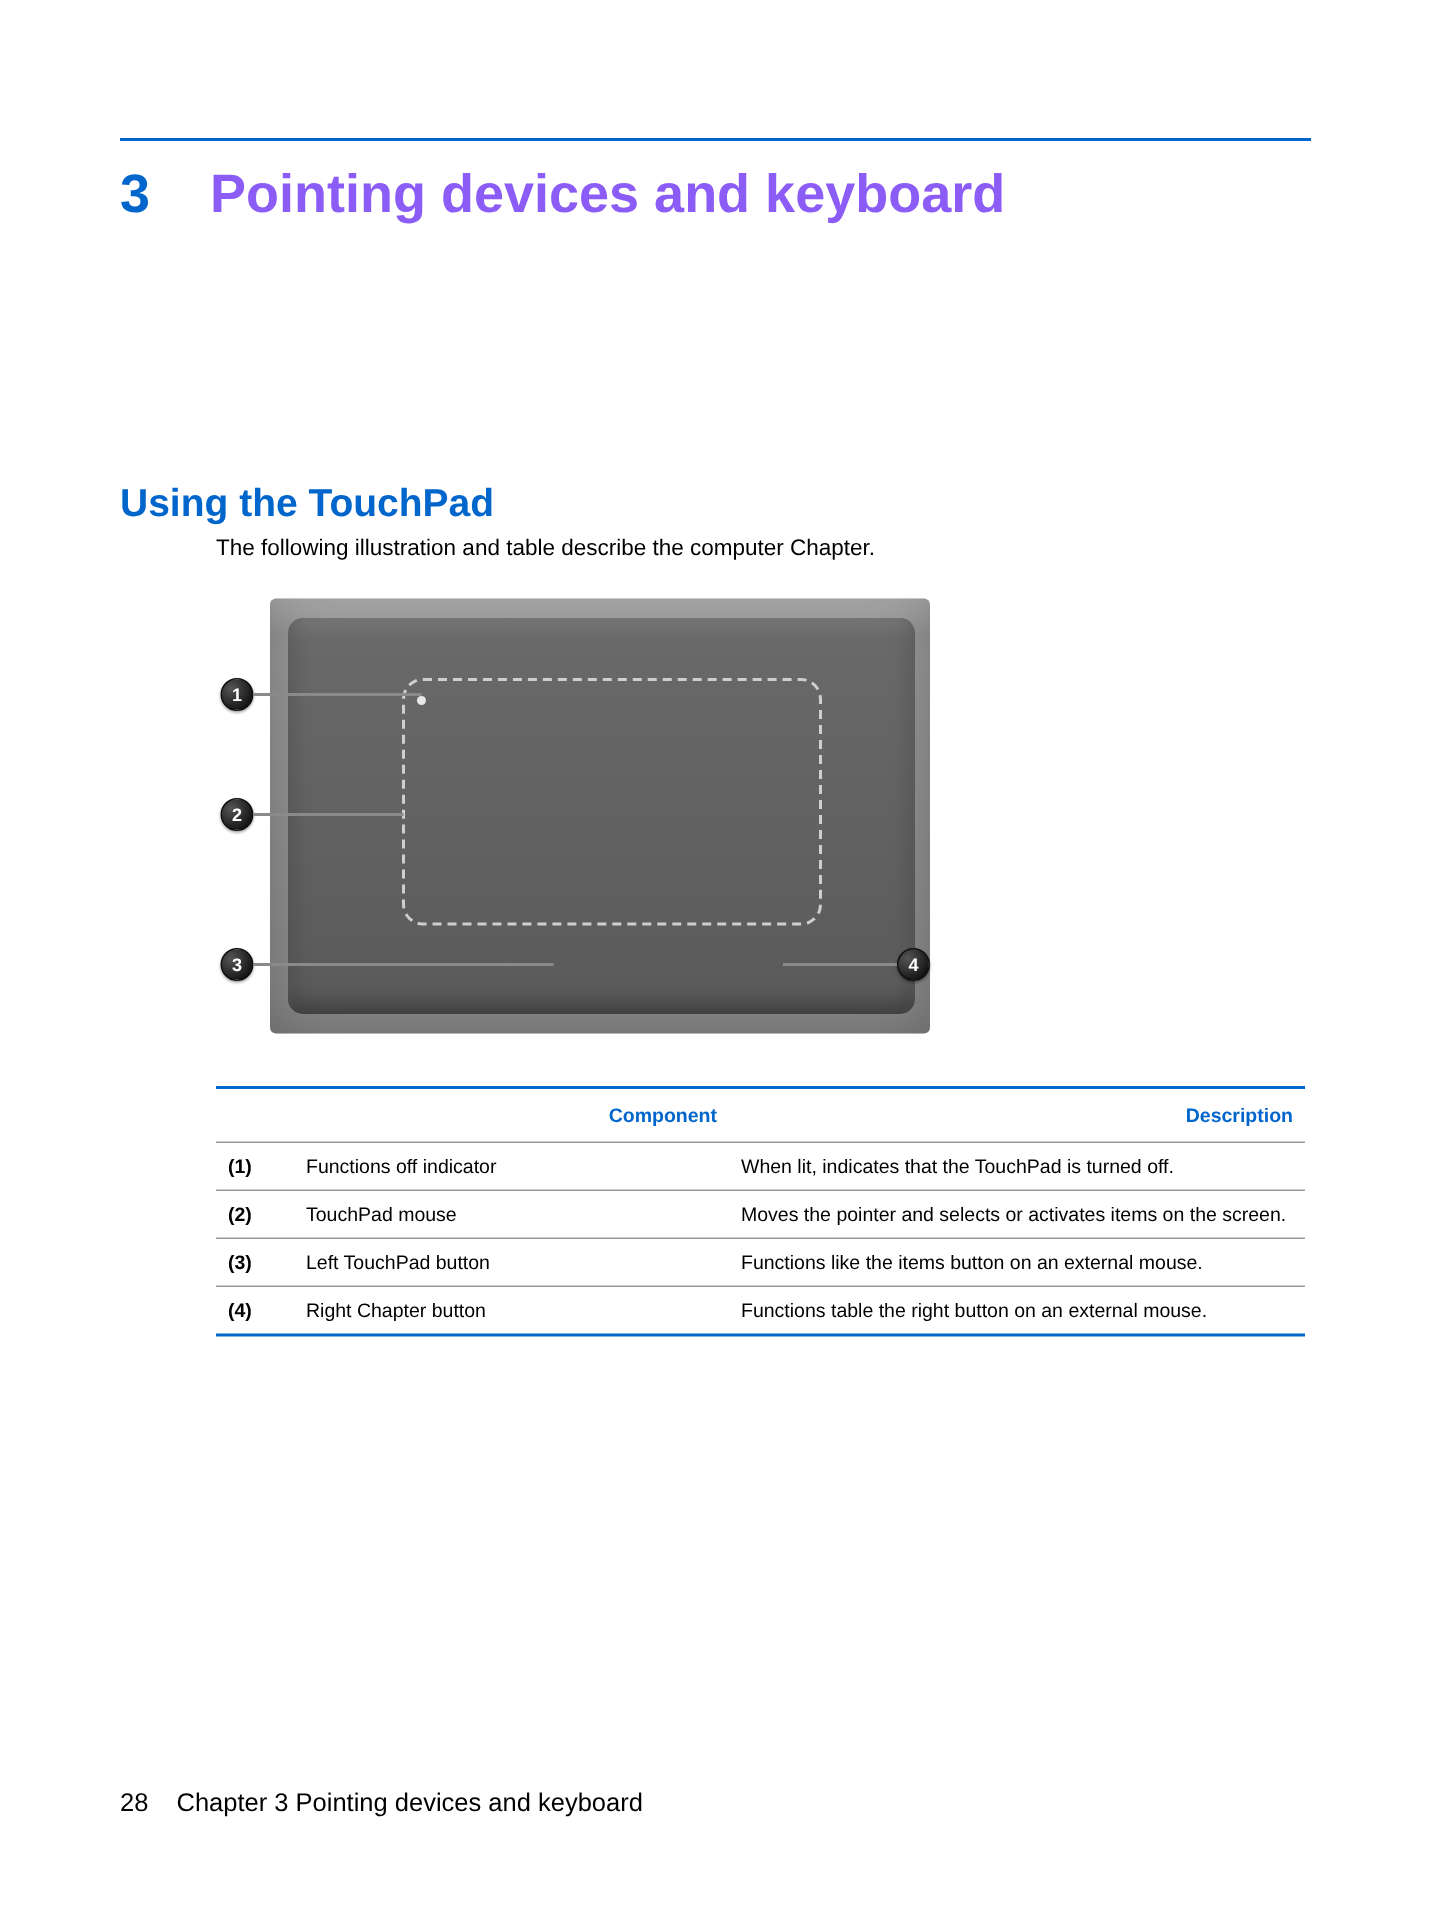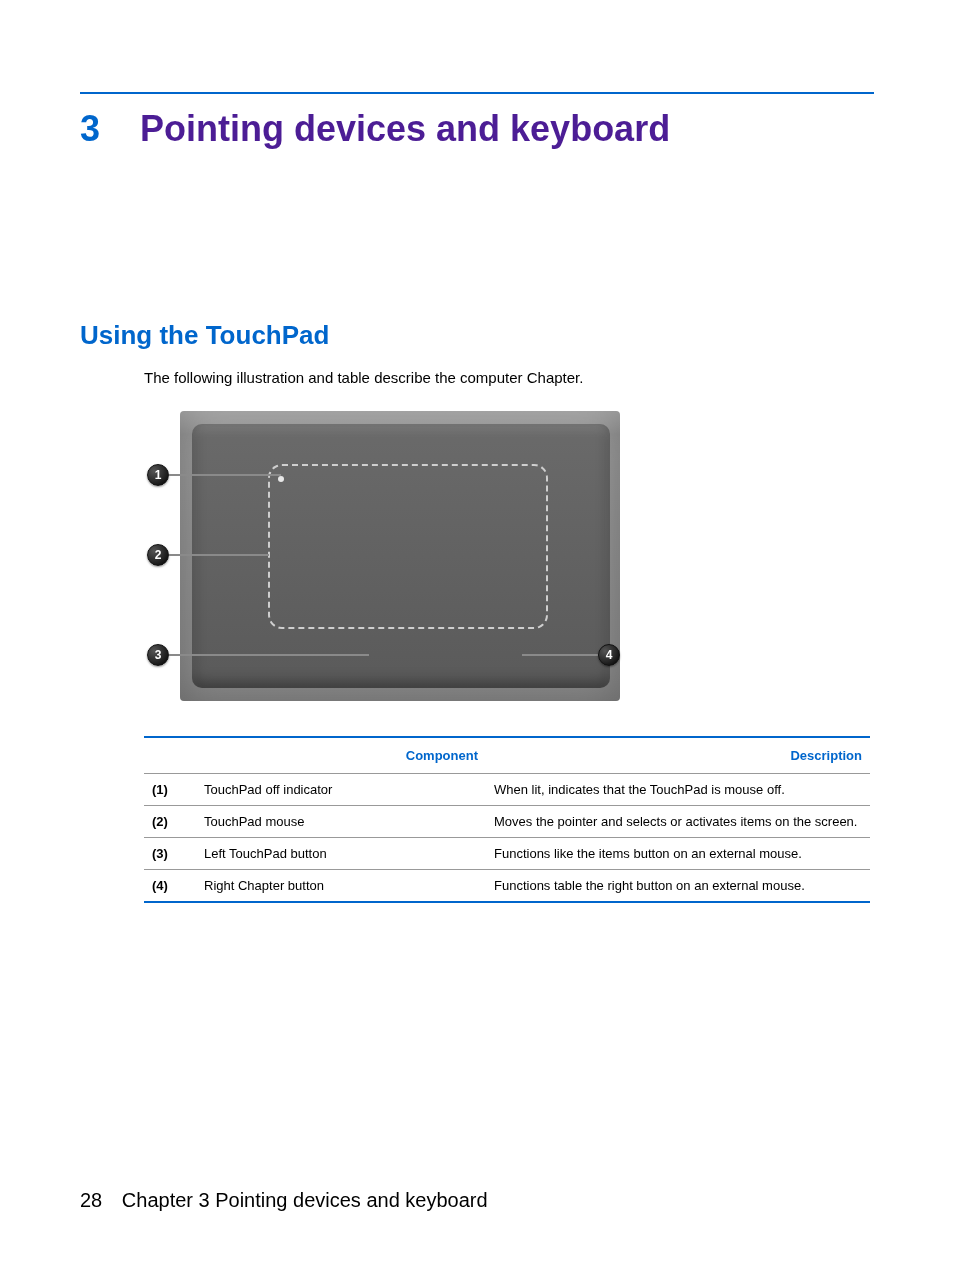--- a/index.html
+++ b/index.html
@@ -28,29 +28,29 @@
       align-items: baseline;
       margin-bottom: 170px;
     }
     .chapter-number {
       color: #0066cc;
       font-size: 36px;
       font-weight: bold;
       width: 60px;
     }
     .chapter-title {
-      color: #4c1d95;
+      color: #8b5cf6;
       font-size: 36px;
       font-weight: bold;
     }
     .section-heading {
       color: #0066cc;
       font-size: 26px;
       font-weight: bold;
-      margin-bottom: 18px;
+      margin-bottom: 6px;
     }
     .intro-text {
       margin-left: 64px;
       font-size: 15px;
       color: #000;
       margin-bottom: 20px;
     }
     .illustration {
       margin-left: 64px;
       margin-bottom: 30px;
@@ -156,21 +156,21 @@
       width: 52px;
       font-weight: bold;
     }
     .comp-table .col-name {
       width: 290px;
     }
     .footer {
       position: absolute;
       left: 80px;
       bottom: 58px;
-      font-size: 20px;
+      font-size: 17px;
       color: #000;
     }
     .footer .page-num {
       margin-right: 14px;
     }
   </style>
 </head>
 <body>
 
 <div class="page-content">
@@ -211,22 +211,22 @@
   <table class="comp-table">
     <thead>
       <tr>
         <th colspan="2">Component</th>
         <th>Description</th>
       </tr>
     </thead>
     <tbody>
       <tr>
         <td class="col-num">(1)</td>
-        <td class="col-name">TouchPad off indicator</td>
-        <td>When lit, indicates that the TouchPad is mouse off.</td>
+        <td class="col-name">Functions off indicator</td>
+        <td>When lit, indicates that the TouchPad is turned off.</td>
       </tr>
       <tr>
         <td class="col-num">(2)</td>
         <td class="col-name">TouchPad mouse</td>
         <td>Moves the pointer and selects or activates items on the screen.</td>
       </tr>
       <tr>
         <td class="col-num">(3)</td>
         <td class="col-name">Left TouchPad button</td>
         <td>Functions like the items button on an external mouse.</td>

